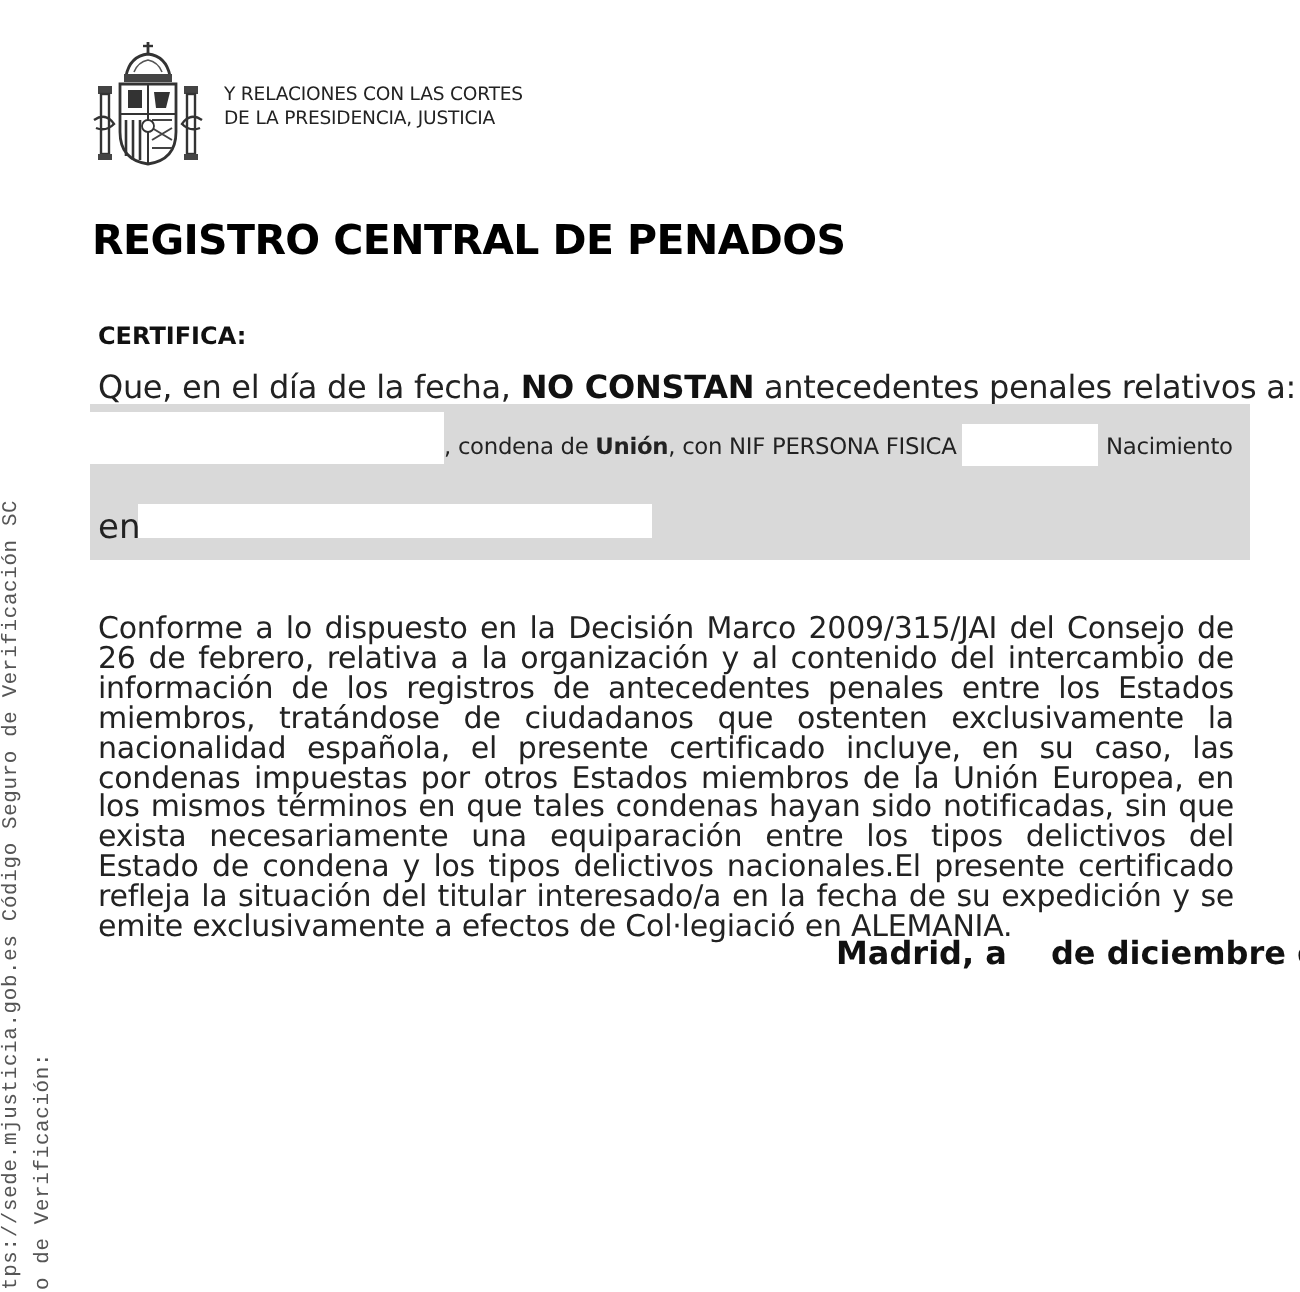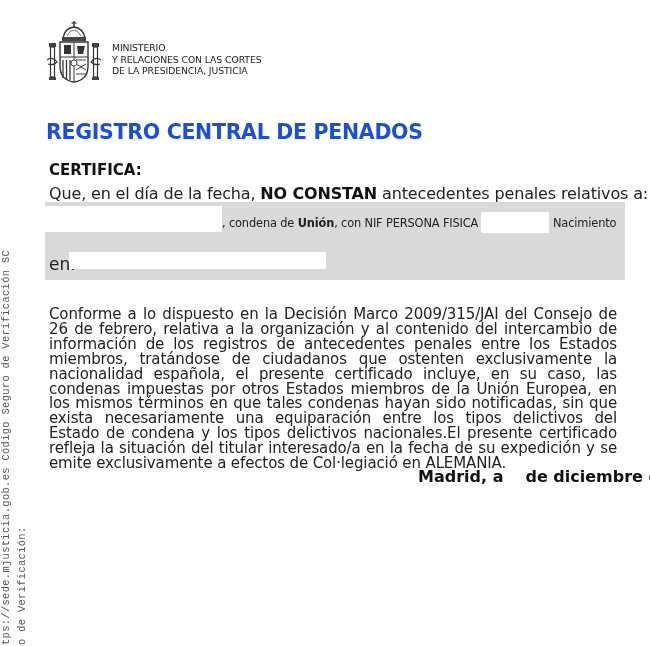--- a/index.html
+++ b/index.html
@@ -9,27 +9,27 @@
       font-family: "DejaVu Sans", sans-serif;
     }
     .emblem { position: absolute; left: 45px; top: 20px; width: 58px; height: 64px; }
     .ministry {
       position: absolute; left: 112px; top: 42px;
       font-size: 9.3px; line-height: 11.5px; color: #222;
       font-family: "DejaVu Sans", sans-serif; letter-spacing: -0.1px;
     }
     .ministry div { white-space: nowrap; }
     .title {
-      position: absolute; left: 46px; top: 120px;
-      font-size: 20.5px; font-weight: bold; letter-spacing: -0.3px; color: #1d4ed8;
+      position: absolute; left: 46px; top: 108px;
+      font-size: 20.5px; font-weight: bold; letter-spacing: -0.3px; color: #000000;
       white-space: nowrap;
     }
     .certifica {
       position: absolute; left: 49px; top: 161px;
-      font-size: 15px; font-weight: bold; color: #111; text-align: right;
+      font-size: 12px; font-weight: bold; color: #111; text-align: right;
     }
     .intro {
       position: absolute; left: 49px; top: 184px;
       font-size: 16px; color: #222; white-space: nowrap; letter-spacing: -0.15px;
     }
     .intro b { color: #111; }
     .graybox {
       position: absolute; left: 45px; top: 202px; width: 580px; height: 78px;
       background: #d9d9d9;
     }
@@ -90,21 +90,20 @@
   <rect x="19" y="25" width="7" height="9" fill="#333"></rect>
   <path d="M32 26 L40 26 L38 34 L33 34 Z" fill="#333"></path>
   <line x1="18" y1="40" x2="18" y2="58" stroke="#333" stroke-width="1.3"></line>
   <line x1="21.5" y1="40" x2="21.5" y2="60" stroke="#333" stroke-width="1.3"></line>
   <line x1="25" y1="40" x2="25" y2="60" stroke="#333" stroke-width="1.3"></line>
   <path d="M31 40 L41 40 M31 44 L41 50 M41 44 L31 50 M31 54 L41 54" stroke="#444" stroke-width="1"></path>
   <circle cx="29" cy="43" r="3" fill="#fff" stroke="#333" stroke-width="0.9"></circle>
 </svg>
 
 <div class="ministry">
-  <div>MINISTERIO</div>
   <div>Y RELACIONES CON LAS CORTES</div>
   <div>DE LA PRESIDENCIA, JUSTICIA</div>
 </div>
 
 <div class="title">REGISTRO CENTRAL DE PENADOS</div>
 
 <div class="certifica">CERTIFICA:</div>
 
 <div class="intro"><span>Que, en el día de la fecha, </span><b>NO CONSTAN</b><span> antecedentes penales relativos a:</span></div>
 

